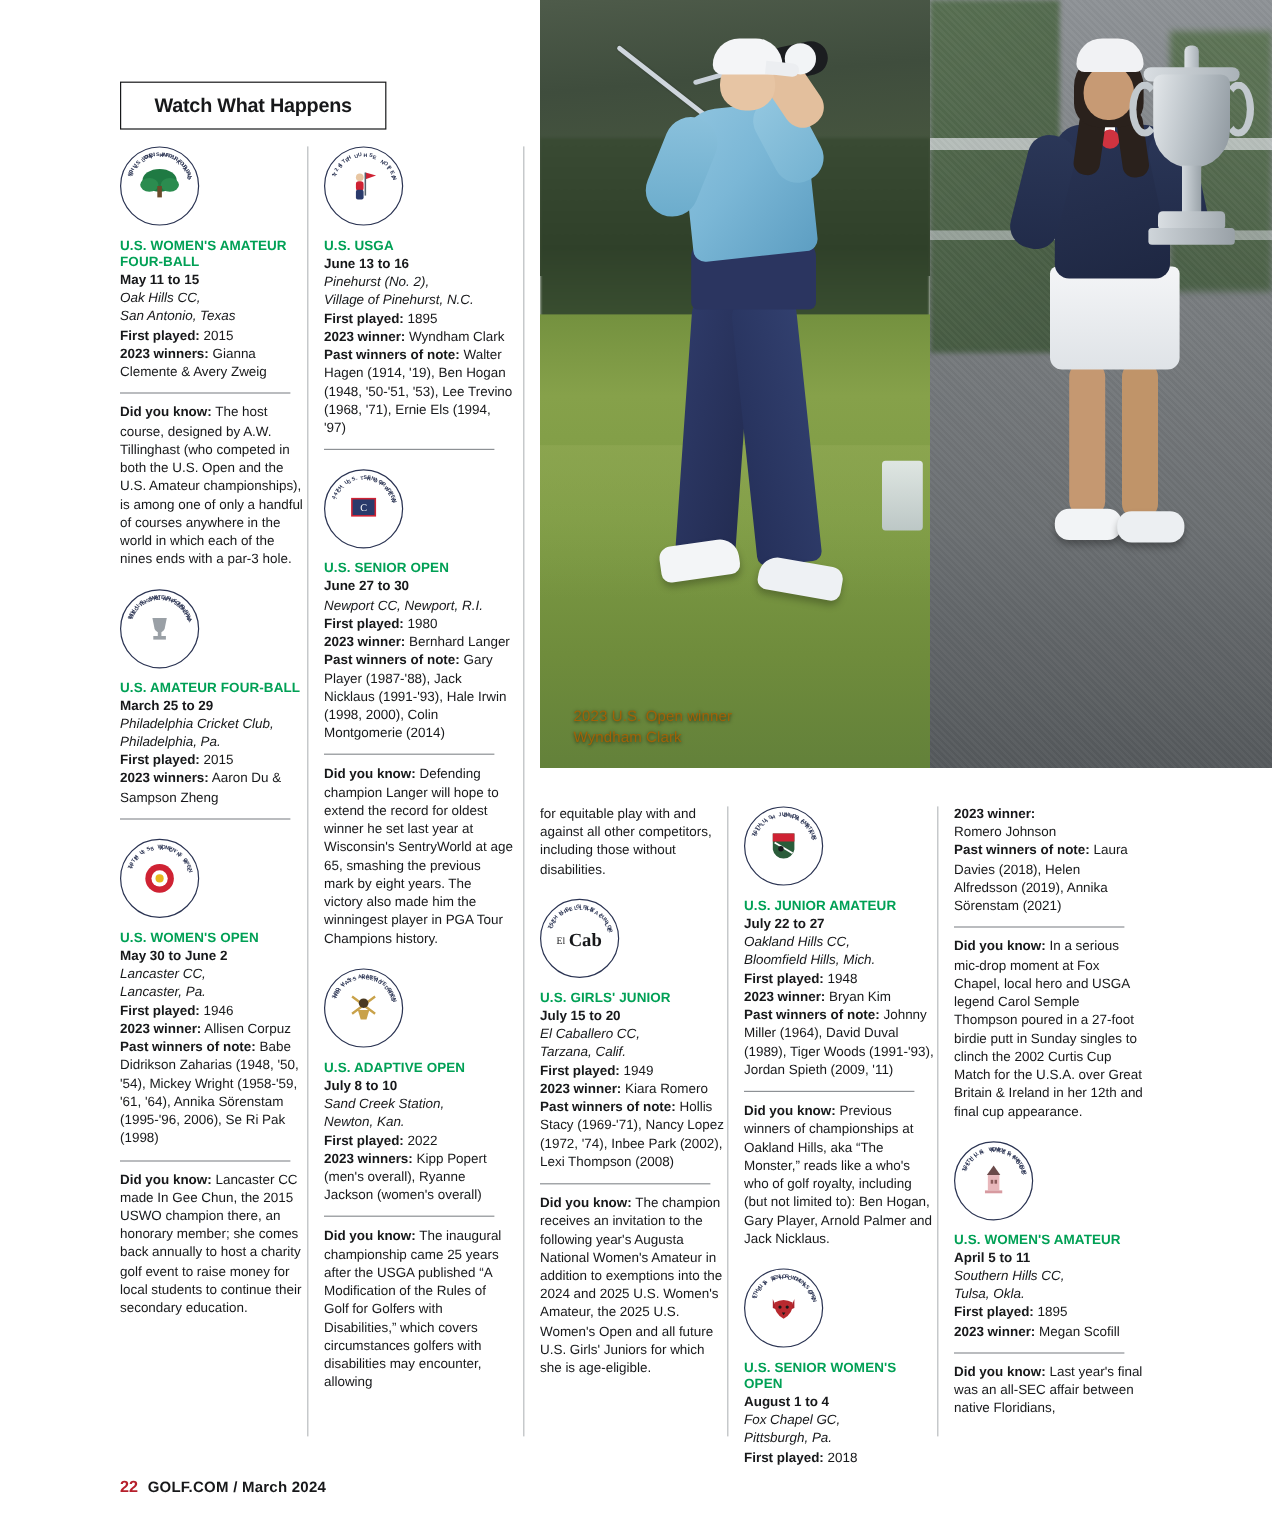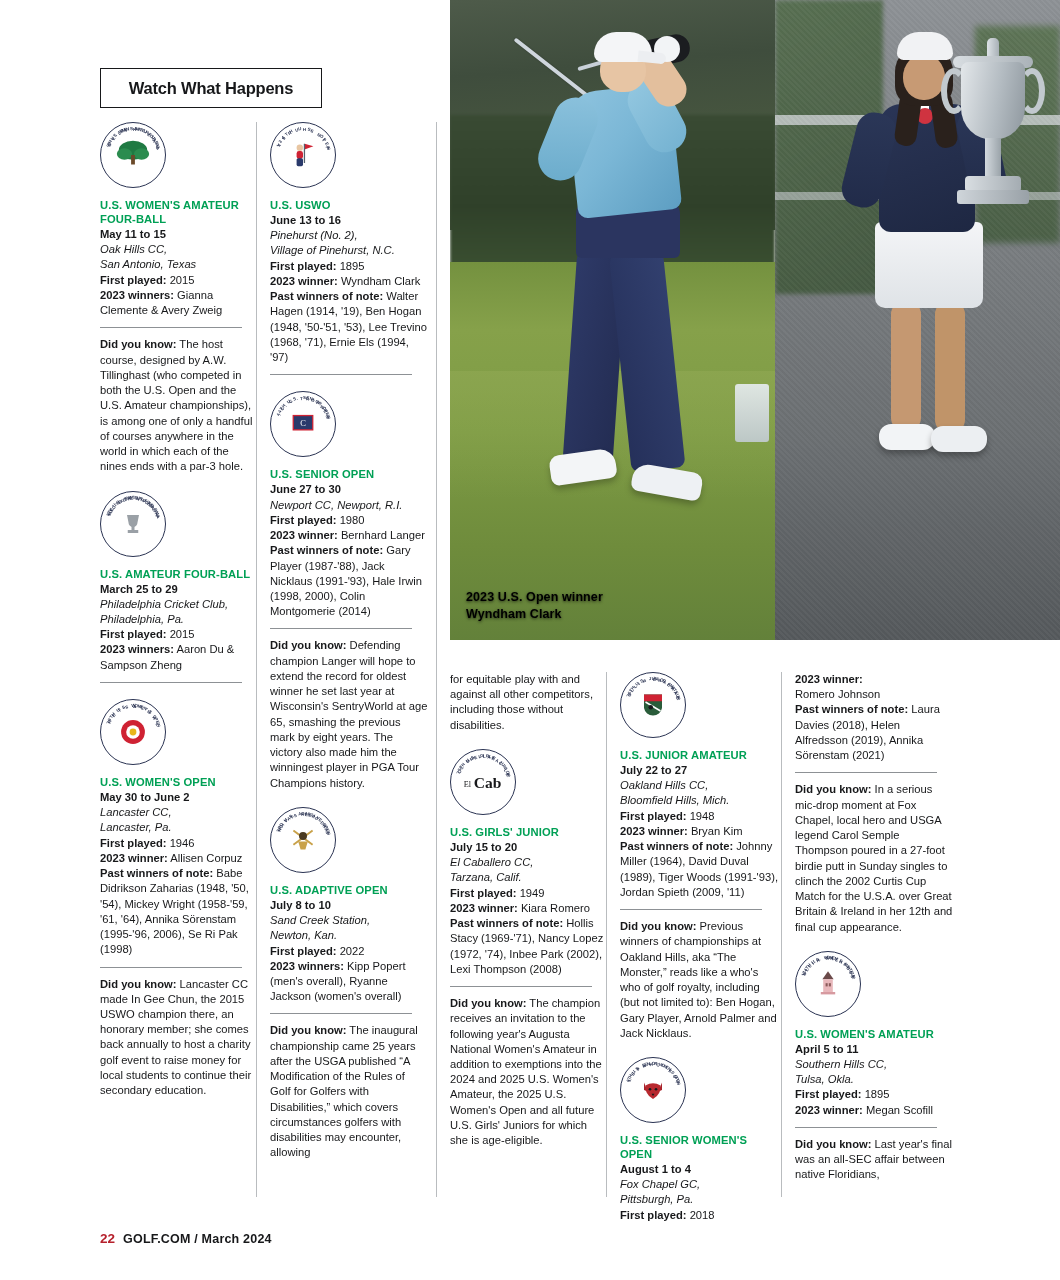--- a/index.html
+++ b/index.html
@@ -109,22 +109,22 @@
   .tr-stem  { position:absolute; left:38px; top:112px; width:16px; height:40px;
               background:linear-gradient(90deg,#d3d9de,#9aa3a9); }
   .tr-base  { position:absolute; left:18px; top:150px; width:56px; height:16px;
               background:linear-gradient(90deg,#d9dee2,#a4acb2); border-radius:4px; }
   .tr-base2 { position:absolute; left:10px; top:164px; width:72px; height:14px;
               background:linear-gradient(90deg,#cfd5da,#99a1a7); border-radius:3px; }
   .tr-fin   { position:absolute; left:40px; top:12px; width:12px; height:24px;
               background:linear-gradient(90deg,#dde2e6,#a8b0b6); border-radius:5px; }
 
   .caption {
-    position:absolute; left:16px; bottom:18px; right:16px;
-    color:#000000; font-weight:bold; font-size:12.5px; line-height:1.32;
+    position:absolute; left:28px; bottom:18px; right:16px;
+    color:#a16207; font-weight:normal; font-size:12.5px; line-height:1.32;
     letter-spacing:.1px;
     text-shadow:0 1px 3px rgba(0,0,0,.65);
   }
 
   
   .page { position:absolute; left:0; top:0; width:1060px; height:1280px; }
 
   .headline-box {
     position:absolute; left:100px; top:68px; width:222px; height:40px;
     border:1.6px solid #17181a; display:flex; align-items:center; justify-content:center;
@@ -497,21 +497,21 @@
               <svg viewBox="0 0 40 40" width="32" height="34">
                 <path d="M22 6 L33 9 L22 13z" fill="#cf2233"></path>
                 <rect x="21" y="6" width="1.6" height="24" fill="#55606c"></rect>
                 <circle cx="16" cy="11" r="4" fill="#e8c6a2"></circle>
                 <rect x="12" y="15" width="8" height="10" rx="3" fill="#cf2233"></rect>
                 <rect x="12" y="24" width="8" height="10" rx="2" fill="#2a3a6b"></rect>
               </svg>
             </div>
           </div>
         </div>
-        <div class="ev-title">U.S. USWO</div>
+        <div class="ev-title">U.S. USGA</div>
         <div class="ev-line"><b>June 13 to 16</b></div>
         <div class="ev-line ital">Pinehurst (No. 2),</div>
         <div class="ev-line ital">Village of Pinehurst, N.C.</div>
         <div class="ev-line"><b>First played:</b> 1895</div>
         <div class="ev-line"><b>2023 winner:</b> Wyndham Clark</div>
         <div class="ev-line"><b>Past winners of note:</b> Walter Hagen (1914, '19), Ben Hogan (1948, '50-'51, '53), Lee Trevino (1968, '71), Ernie Els (1994, '97)</div>
         <div class="hrule"></div>
       </div>
       <div class="event">
         <div class="logo">

